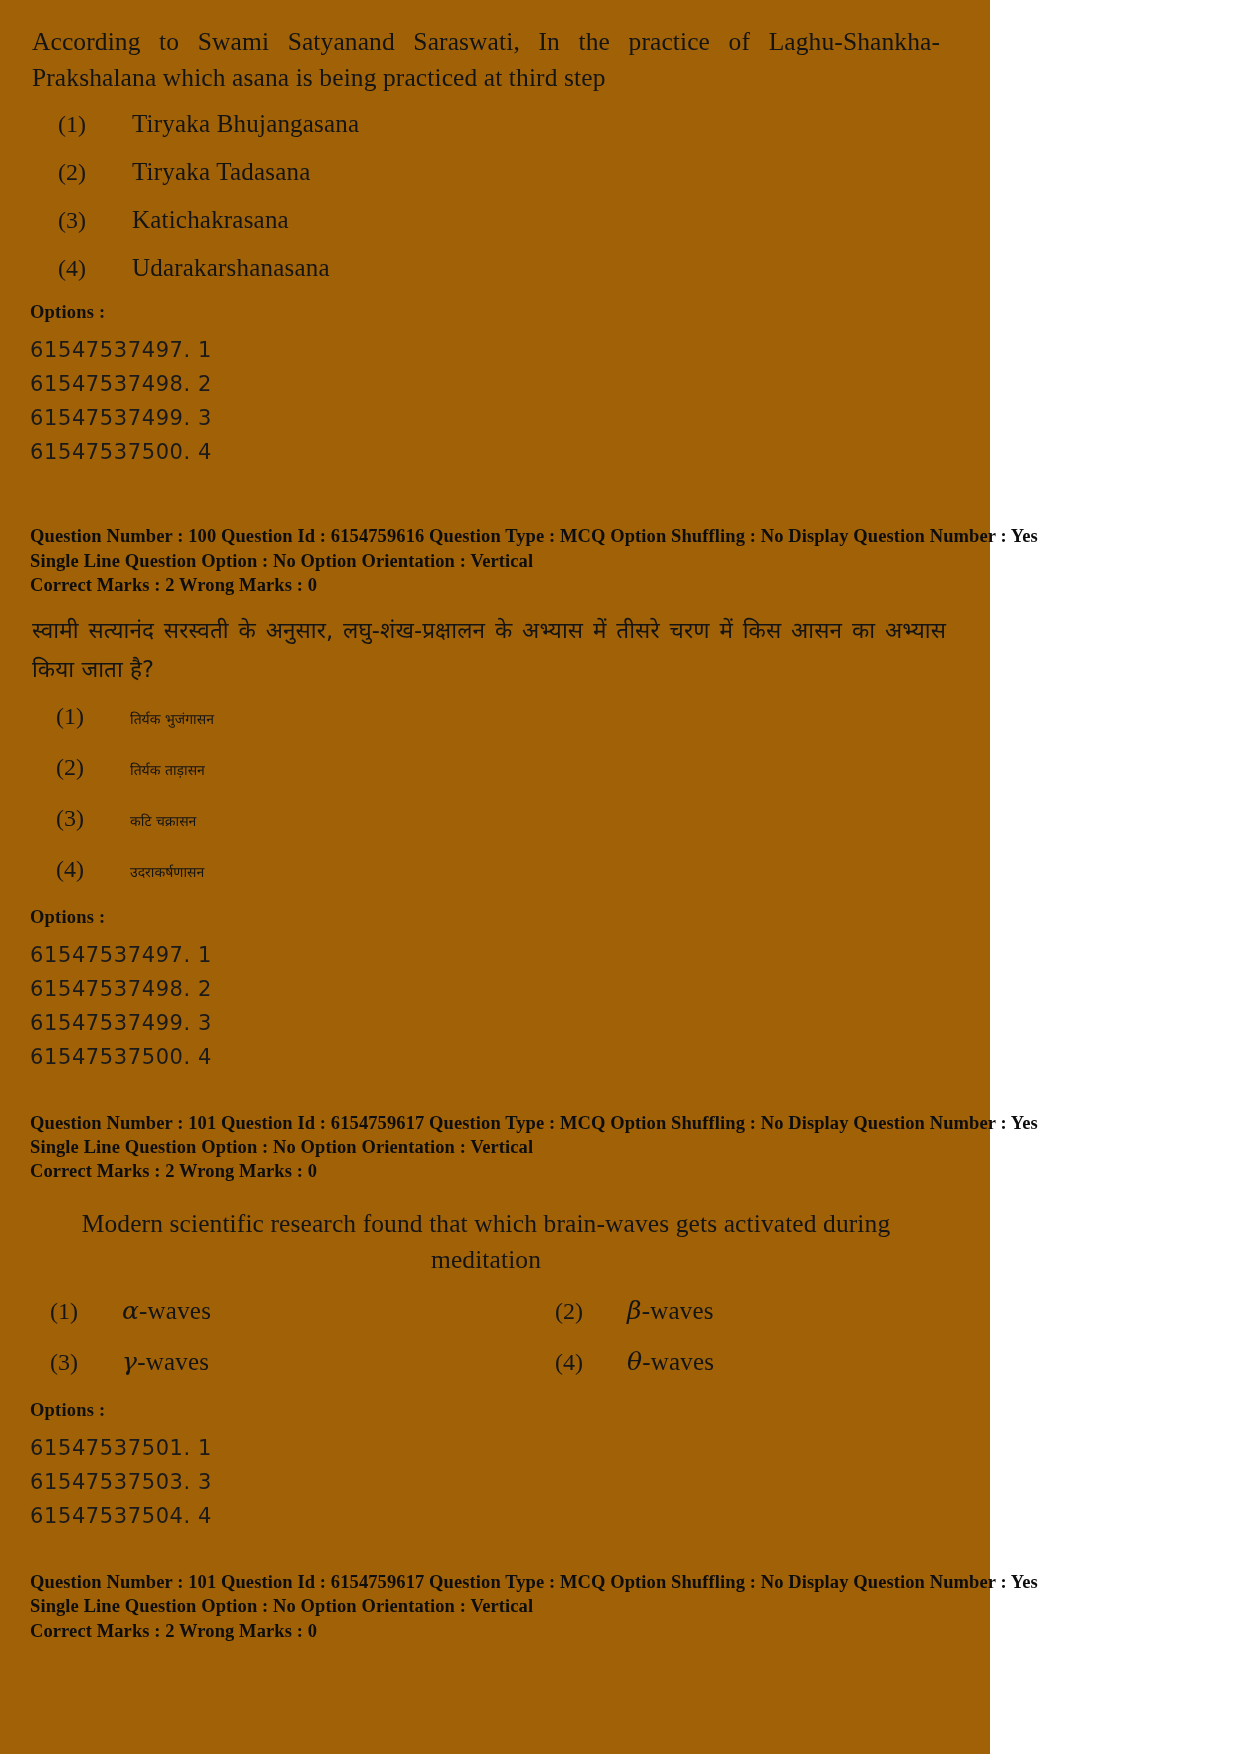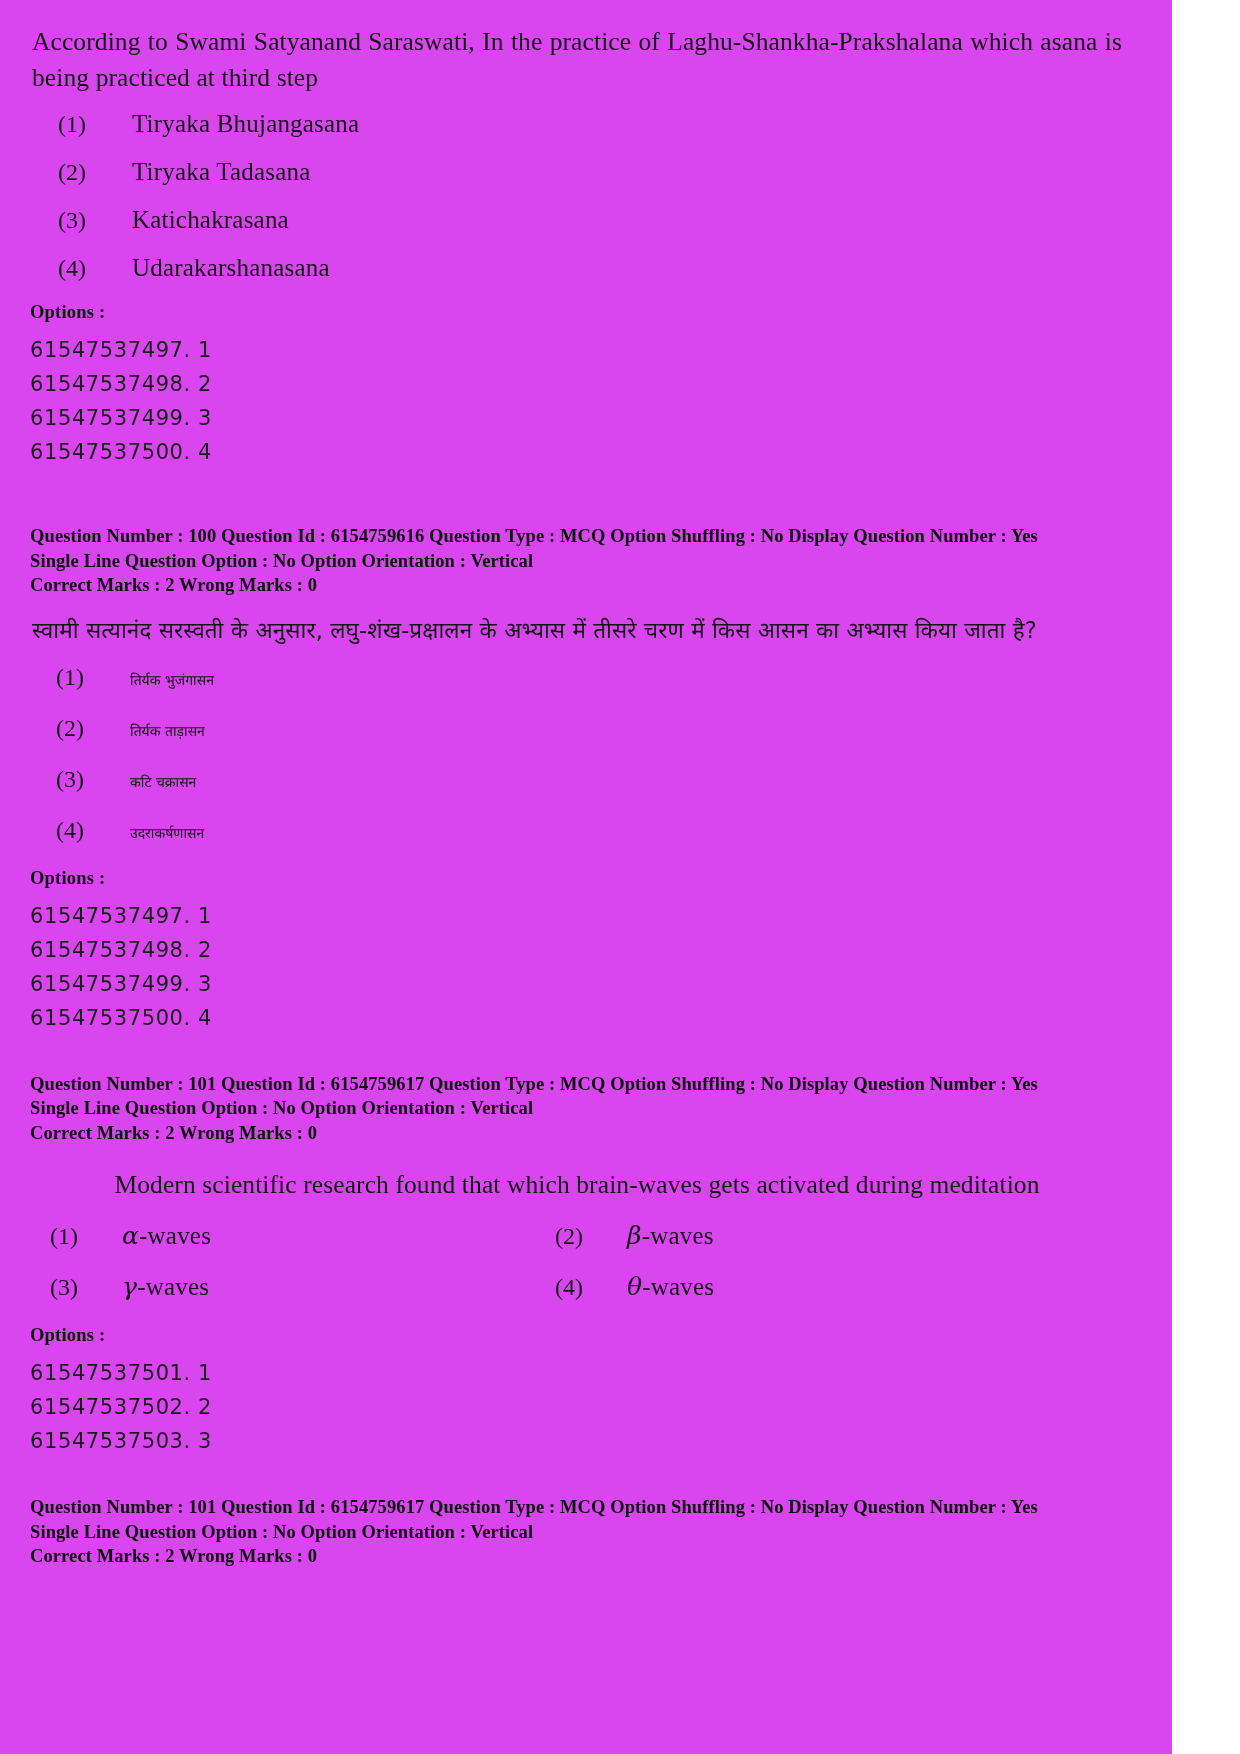--- a/index.html
+++ b/index.html
@@ -11,25 +11,25 @@
   body {
     width: 1240px;
     height: 1754px;
     position: relative;
     font-family: "Liberation Serif", serif;
     color: #111111;
     overflow: hidden;
   }
   .page {
     position: relative;
-    width: 1172px;
+    width: 990px;
     height: 1754px;
     box-sizing: border-box;
     padding: 24px 40px 0 28px;
-    background: #d946ef;
+    background: #a16207;
   }
 
   
   .qstem {
     font-family: "Liberation Serif", serif;
     font-size: 25.5px;
     line-height: 1.42;
     color: #141414;
     text-align: justify;
     letter-spacing: 0.1px;
@@ -260,22 +260,22 @@
       <div class="opt-row">
         <span class="opt-num">(4)</span>
         <span class="opt-text"><span class="greek">θ</span><span>-waves</span></span>
       </div>
     </div>
 
     <div class="options-label">Options :</div>
 
     <ul class="opt-ids">
       <li class="opt-id">61547537501. 1</li>
-      <li class="opt-id">61547537502. 2</li>
       <li class="opt-id">61547537503. 3</li>
+      <li class="opt-id">61547537504. 4</li>
     </ul>
   </div>
 
   <div class="gap-md"></div>
 
   <div class="meta">
     <span class="ln">Question Number : 101  Question Id : 6154759617  Question Type : MCQ  Option Shuffling : No  Display Question Number : Yes</span>
     <span class="ln">Single Line Question Option : No  Option Orientation : Vertical</span>
     <span class="ln marks">Correct Marks : 2  Wrong Marks : 0</span>
   </div>

